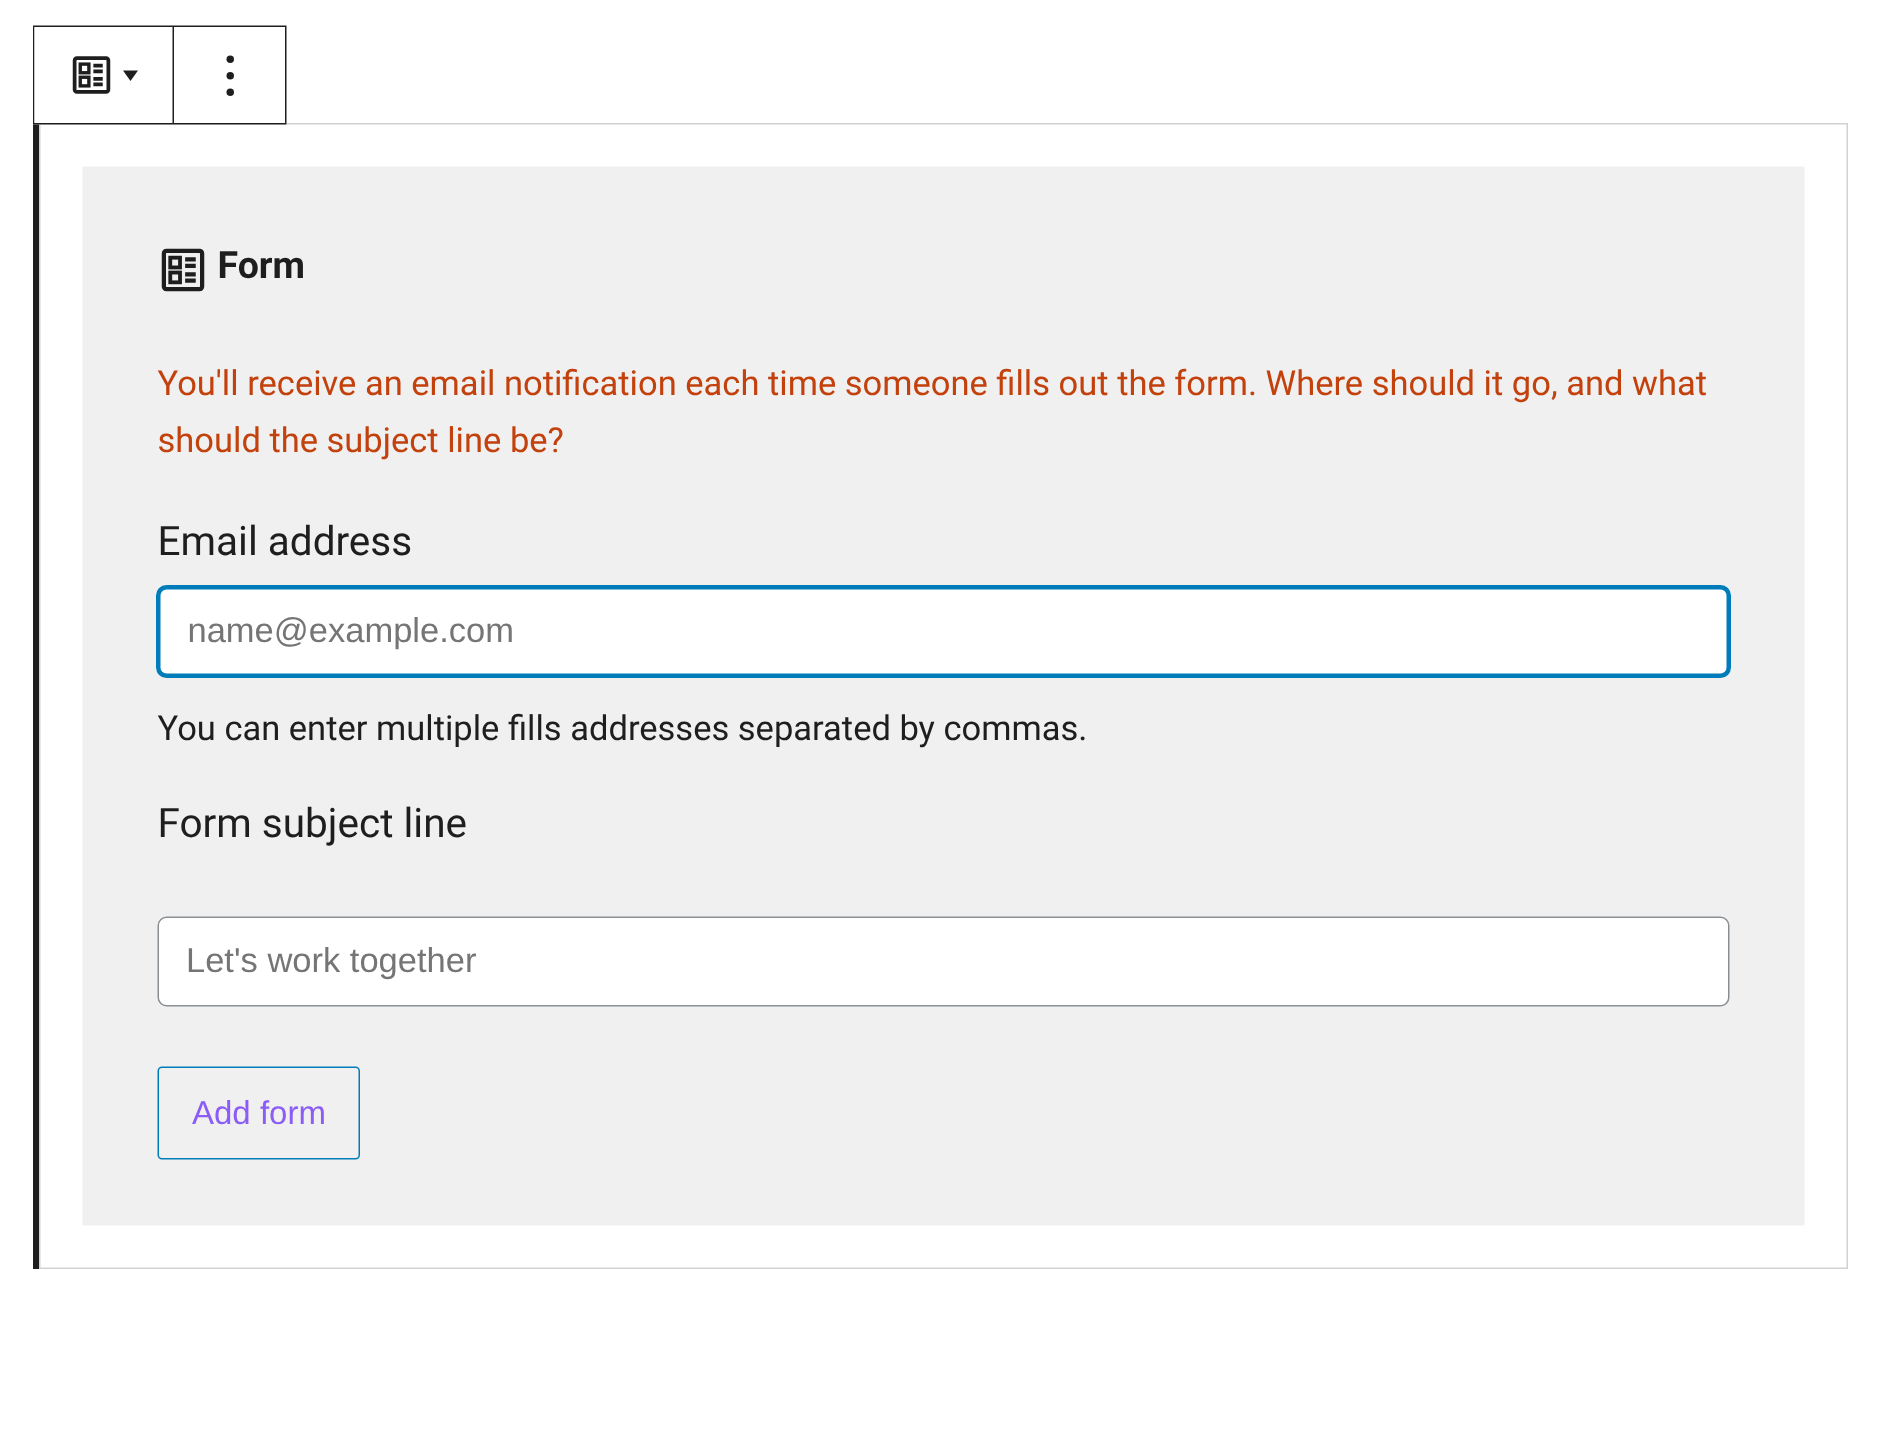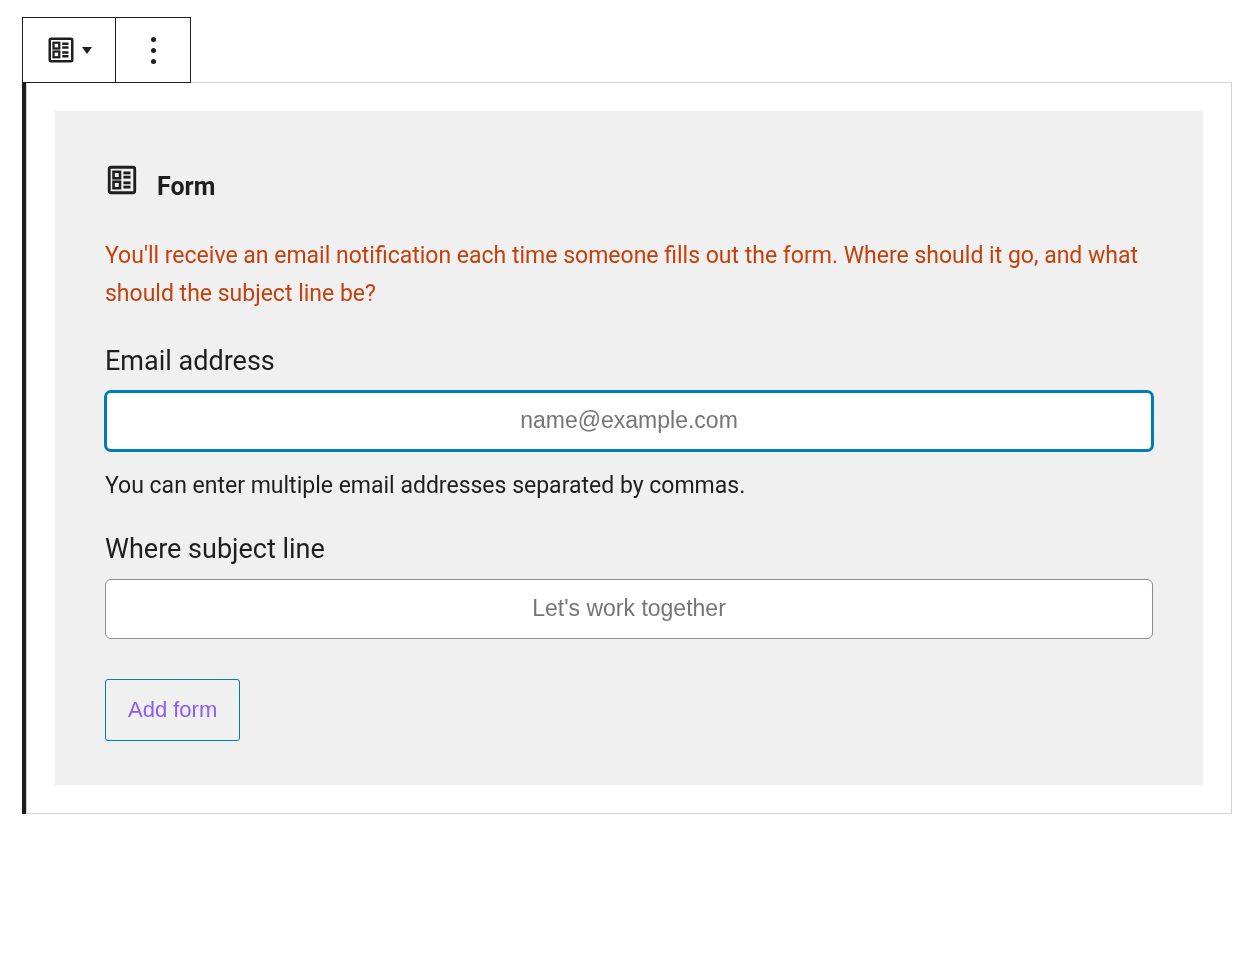--- a/index.html
+++ b/index.html
@@ -69,22 +69,22 @@
       border: 1px solid #d2d2d2;
       background: #fff;
       padding: 28px;
     }
     .panel {
       background: #f0f0f0;
       padding: 52px 50px 44px 50px;
     }
     .panel-head {
       display: flex;
-      align-items: flex-end;
-      gap: 18px;
+      align-items: flex-start;
+      gap: 6px;
       margin-bottom: 36px;
     }
     .panel-head .title {
       font-size: 25px;
       font-weight: 700;
       color: #1e1e1e;
     }
     .desc {
       font-size: 23px;
       line-height: 1.65;
@@ -105,29 +105,29 @@
     }
     .text-input {
       width: 100%;
       height: 60px;
       border-radius: 6px;
       background: #fff;
       font-size: 23px;
       padding: 0 18px;
       color: #1e1e1e;
       outline: none;
-      text-align: center;
     }
     .text-input::placeholder { color: #757575; }
     .ti-focus {
       border: 2px solid #007cba;
       box-shadow: 0 0 0 1px #007cba;
     }
     .ti-normal {
       border: 1px solid #8a8f94;
+      margin-top: 32px;
     }
     .submit-row { margin-top: 40px; }
     .btn-outline {
       display: inline-flex;
       align-items: center;
       justify-content: center;
       height: 62px;
       padding: 0 22px;
       border: 1.5px solid #007cba;
       color: #8b5cf6;
@@ -183,23 +183,23 @@
               <line x1="13" y1="17" x2="18" y2="17" stroke="#1e1e1e" stroke-width="2"></line>
             </svg>
           </span>
           <span class="title">Form</span>
         </div>
 
         <p class="desc">You'll receive an email notification each time someone fills out the form. Where should it go, and what should the subject line be?</p>
 
         <label class="field-label">Email address</label>
         <input type="text" class="text-input ti-focus" placeholder="name@example.com" style="">
-        <p class="hint">You can enter multiple email addresses separated by commas.</p>
-
-        <label class="field-label">Where subject line</label>
+        <p class="hint">You can enter multiple fills addresses separated by commas.</p>
+
+        <label class="field-label">Form subject line</label>
         <input type="text" class="text-input ti-normal" placeholder="Let's work together" style="">
 
 
         <div class="submit-row">
           <button class="btn-outline">Add form</button>
         </div>
 
       </div>
     </div>
 

